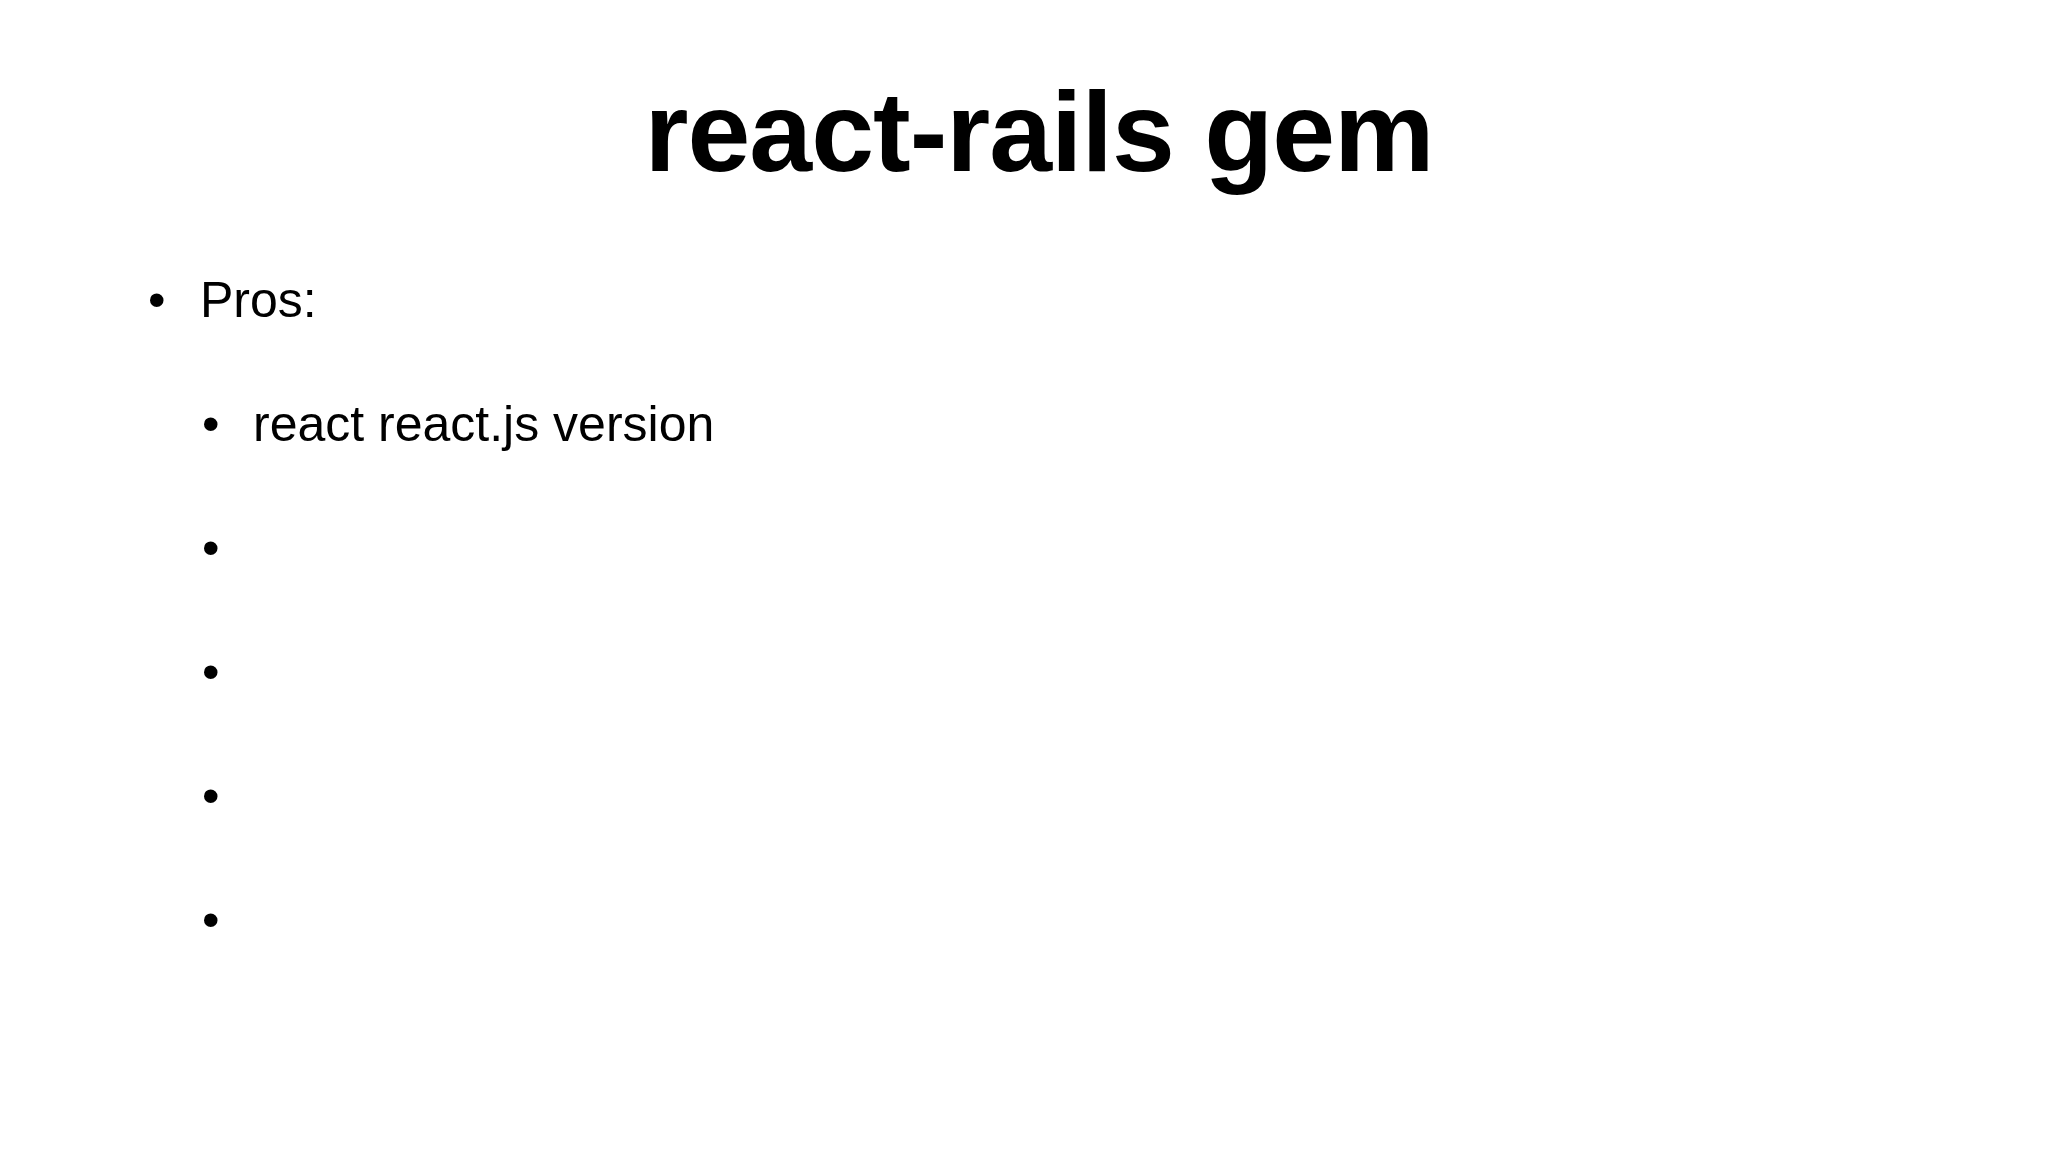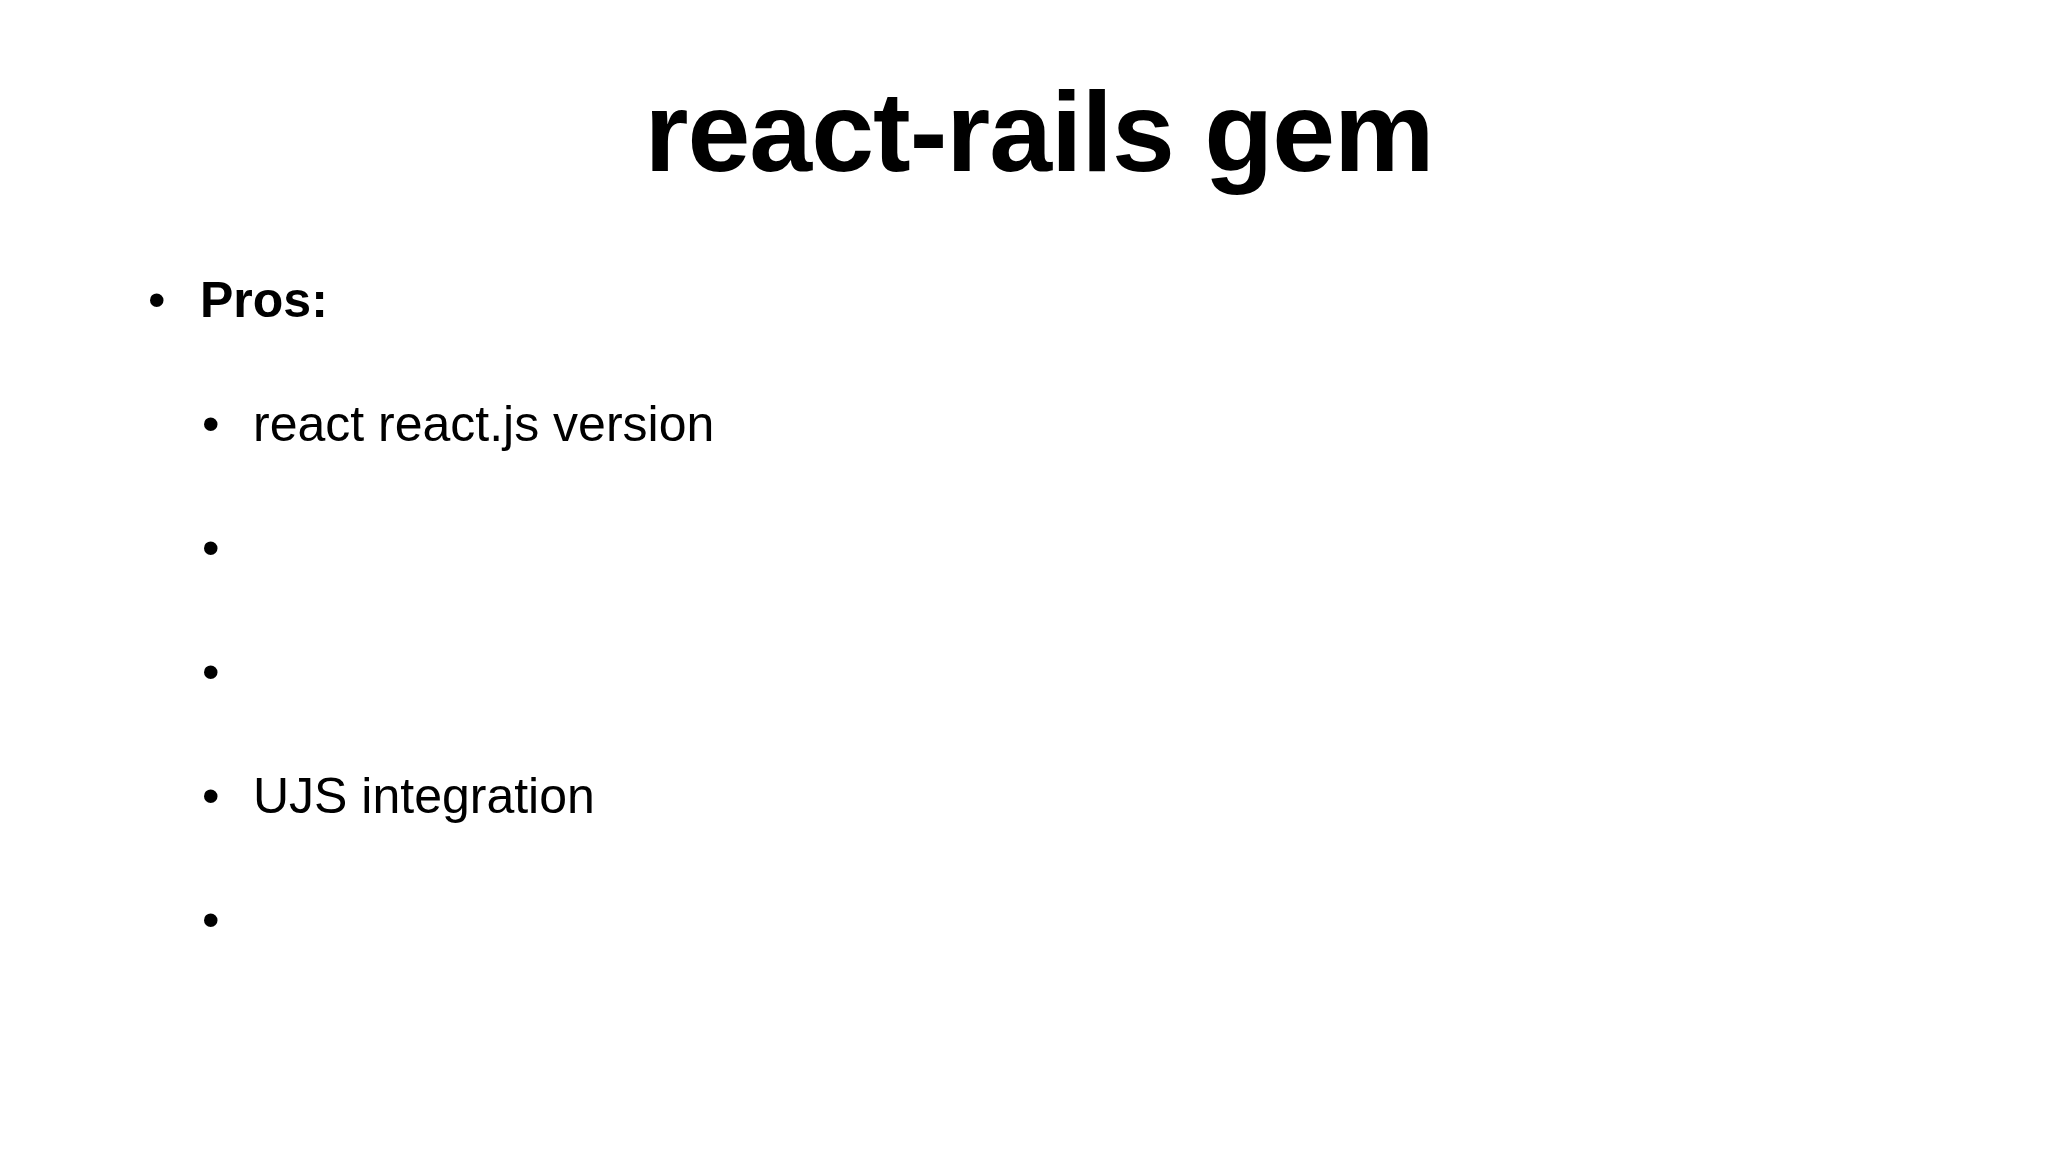--- a/index.html
+++ b/index.html
@@ -39,21 +39,21 @@
     white-space: nowrap;
   }
   .row .bullet,
   .row .txt {
     position: absolute;
     top: 0;
     line-height: 1;
   }
   
   .l1 .bullet { left: 148px; }
-  .l1 .txt    { left: 200px; font-weight: bold; }
+  .l1 .txt    { left: 200px; }
   
   .l2 .bullet { left: 202px; }
   .l2 .txt    { left: 253px; }
   
   .row1 { top: 275px; }
   .row2 { top: 399px; }
   .row3 { top: 523px; }
   .row4 { top: 647px; }
   .row5 { top: 771px; }
   .row6 { top: 895px; }
@@ -78,20 +78,19 @@
   <div class="row l2 row3">
     <span class="bullet">•</span>
   </div>
 
   <div class="row l2 row4">
     <span class="bullet">•</span>
   </div>
 
   <div class="row l2 row5">
     <span class="bullet">•</span>
-    <span class="txt">UJS integration</span>
   </div>
 
   <div class="row l2 row6">
     <span class="bullet">•</span>
   </div>
 
 </div>
 
 </body></html>

